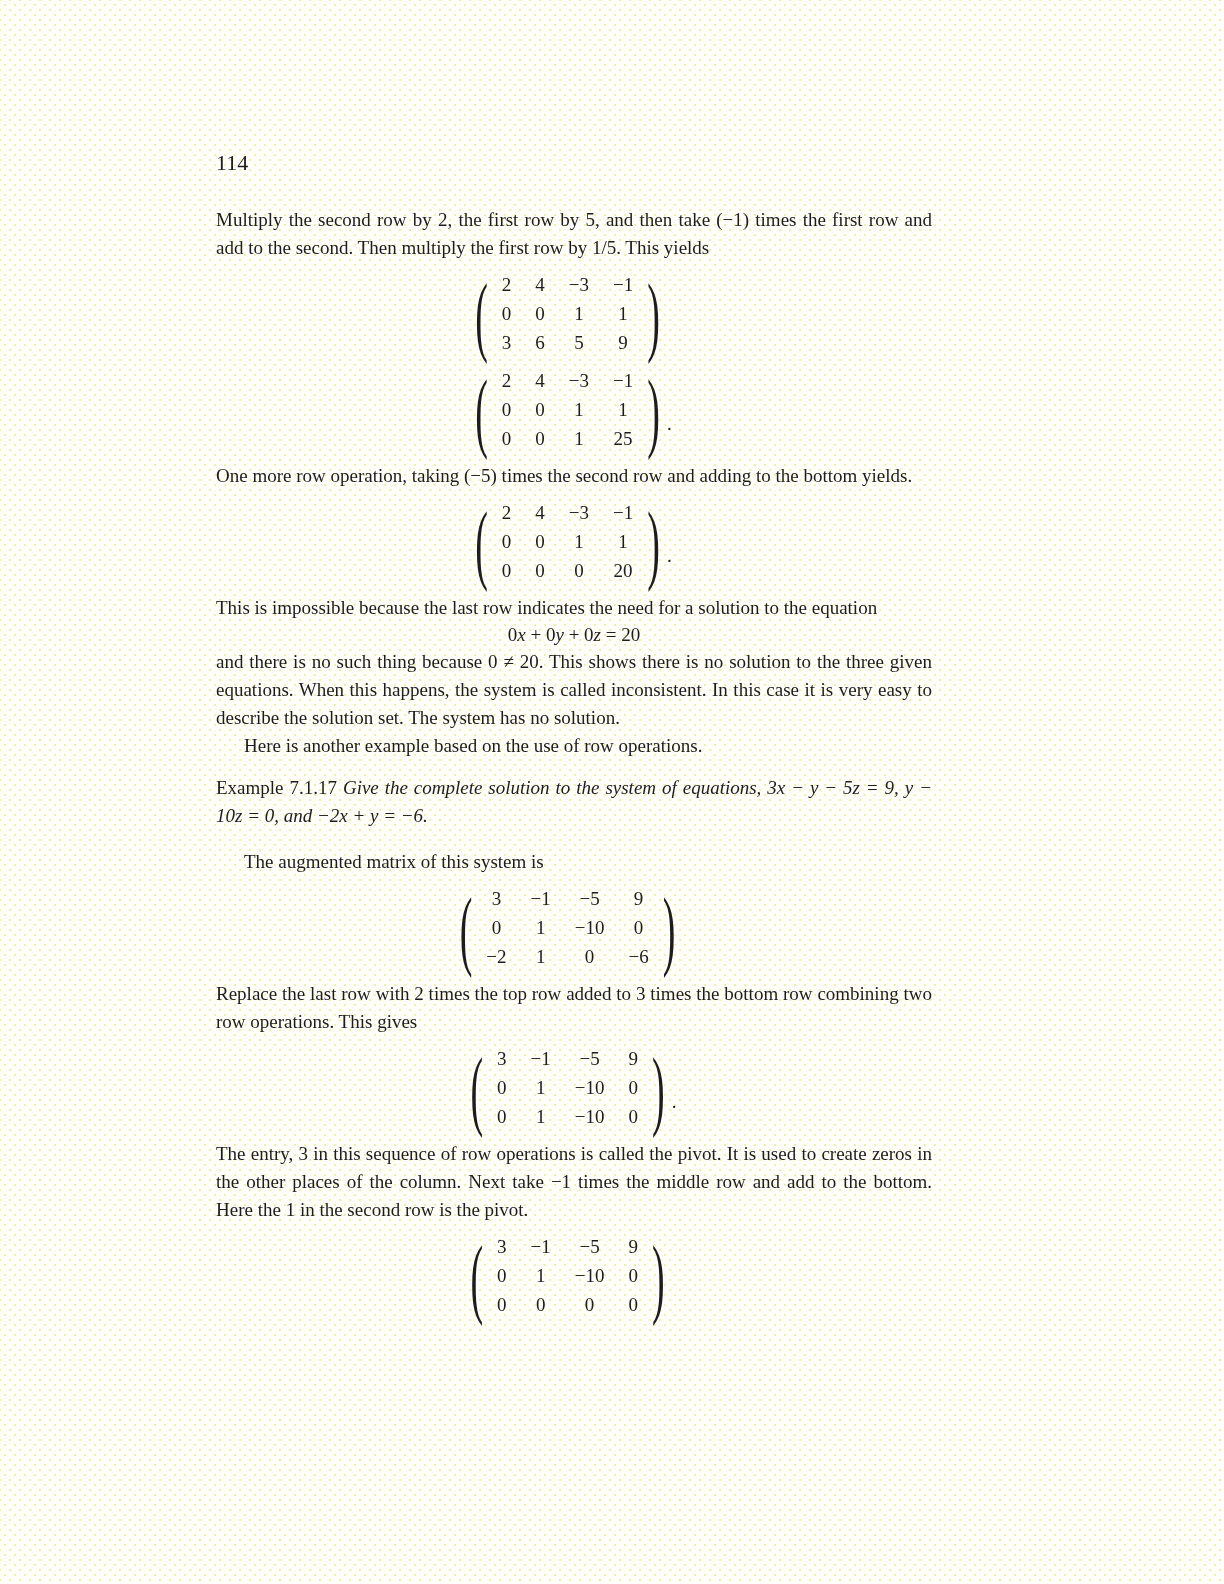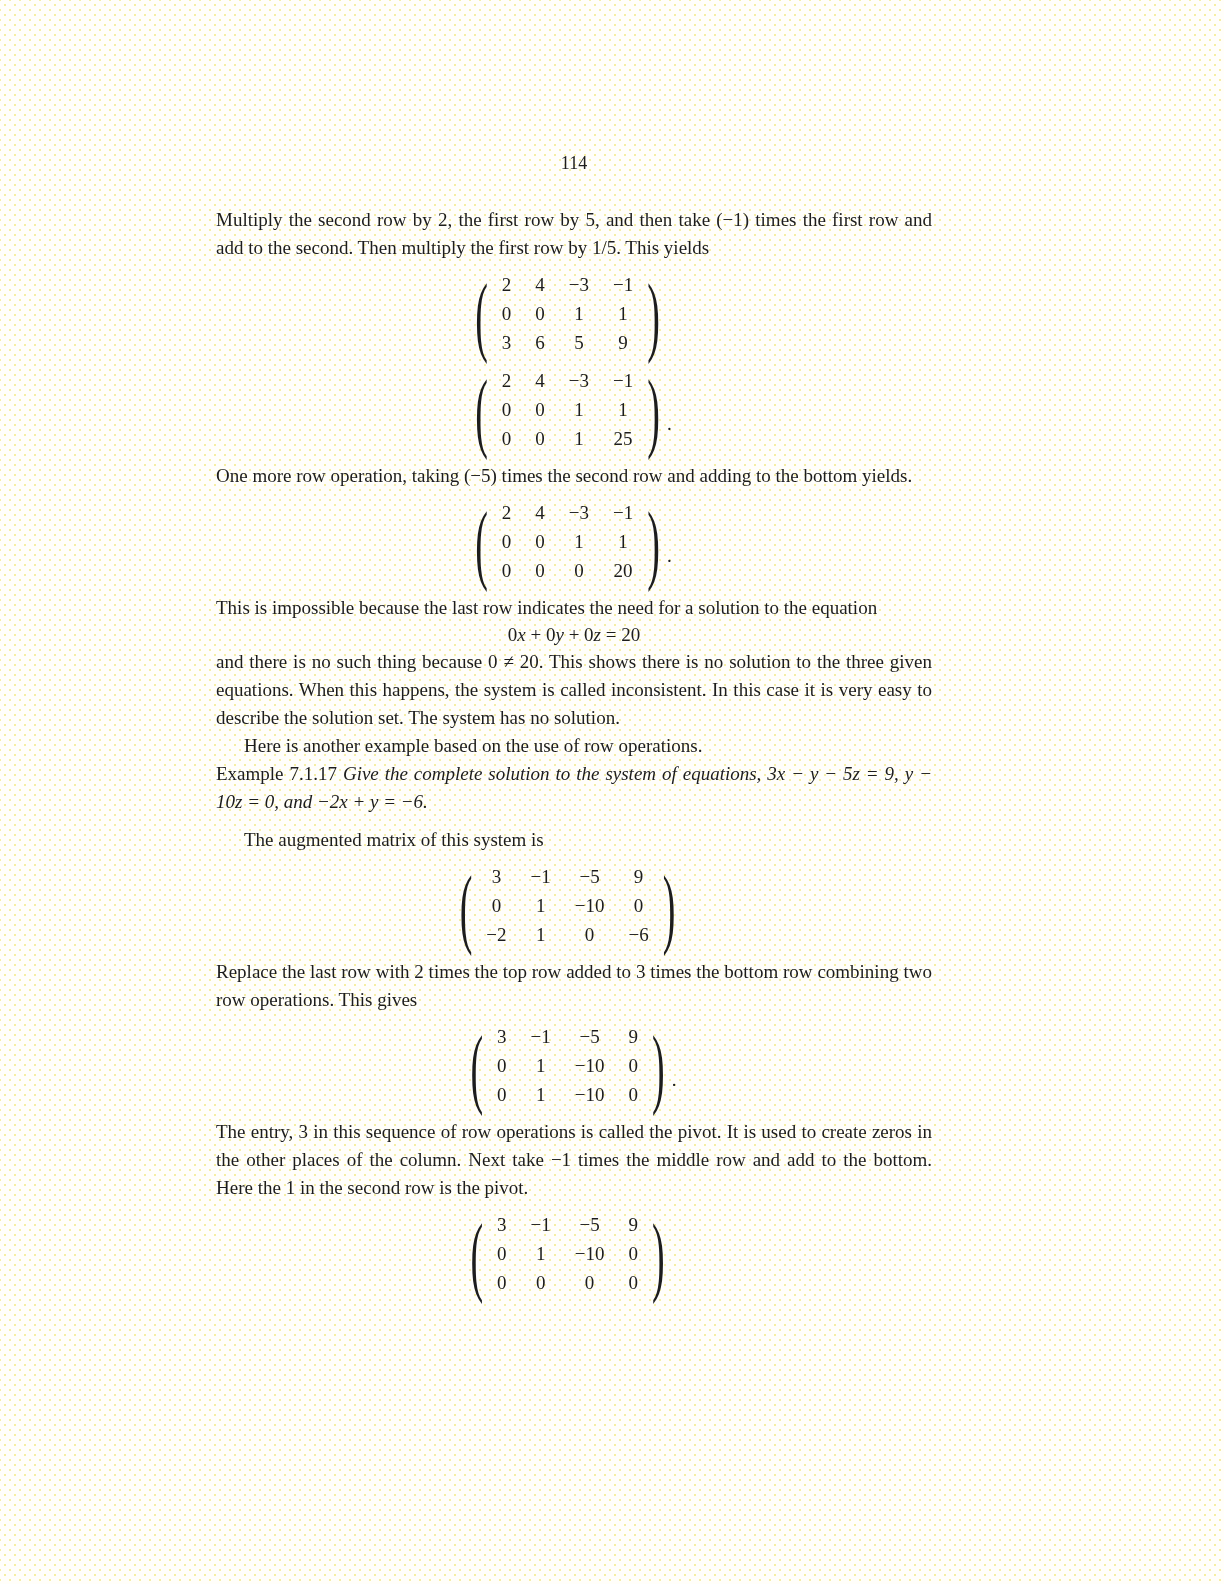--- a/index.html
+++ b/index.html
@@ -12,28 +12,28 @@
       radial-gradient(circle, #f6eea2 1px, transparent 1.5px),
       radial-gradient(circle, #f6eea2 1px, transparent 1.5px);
     background-size:10px 10px;
     background-position:0 0, 5px 5px;
     font-family:"Liberation Serif", serif;
     color:#1d1d1d;
     overflow:hidden;
   }
   .content { padding:150px 292px 0 216px; }
   .running-head {
-    display:flex; justify-content:center; align-items:baseline;
-    font-size:18px; line-height:26px; margin-bottom:30px;
+    display:flex; justify-content:space-between; align-items:baseline;
+    font-size:22px; line-height:26px; margin-bottom:30px;
   }
   .running-head .chapter { white-space:pre; }
   .para { font-size:19px; line-height:28px; text-align:justify; margin:0; }
   .indent { text-indent:28px; }
-  .mt10 { margin-top:10px; }
-  .mt14 { }
+  .mt10 { margin-top:18px; }
+  .mt14 { margin-top:14px; }
   .b { font-weight:normal; }
   .i { font-style:italic; }
   .matrix {
     display:flex; justify-content:center; align-items:center;
     margin:8px 0; height:88px;
   }
   .paren {
     display:inline-block; font-size:38px; line-height:1;
     transform:scaleY(2.35); transform-origin:center;
     font-weight:400;

